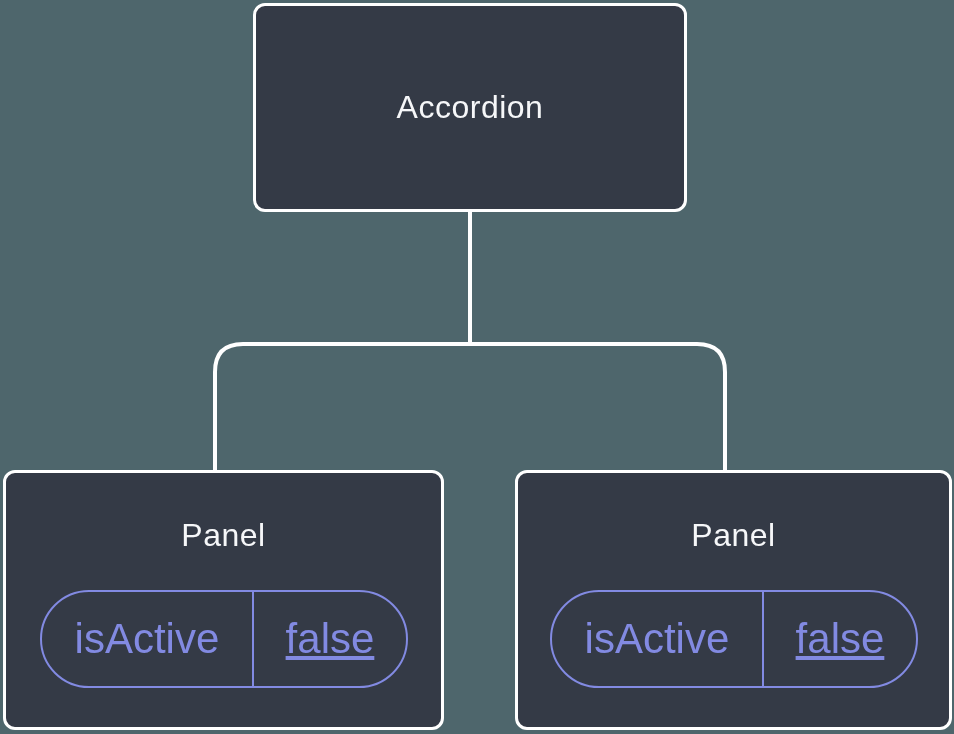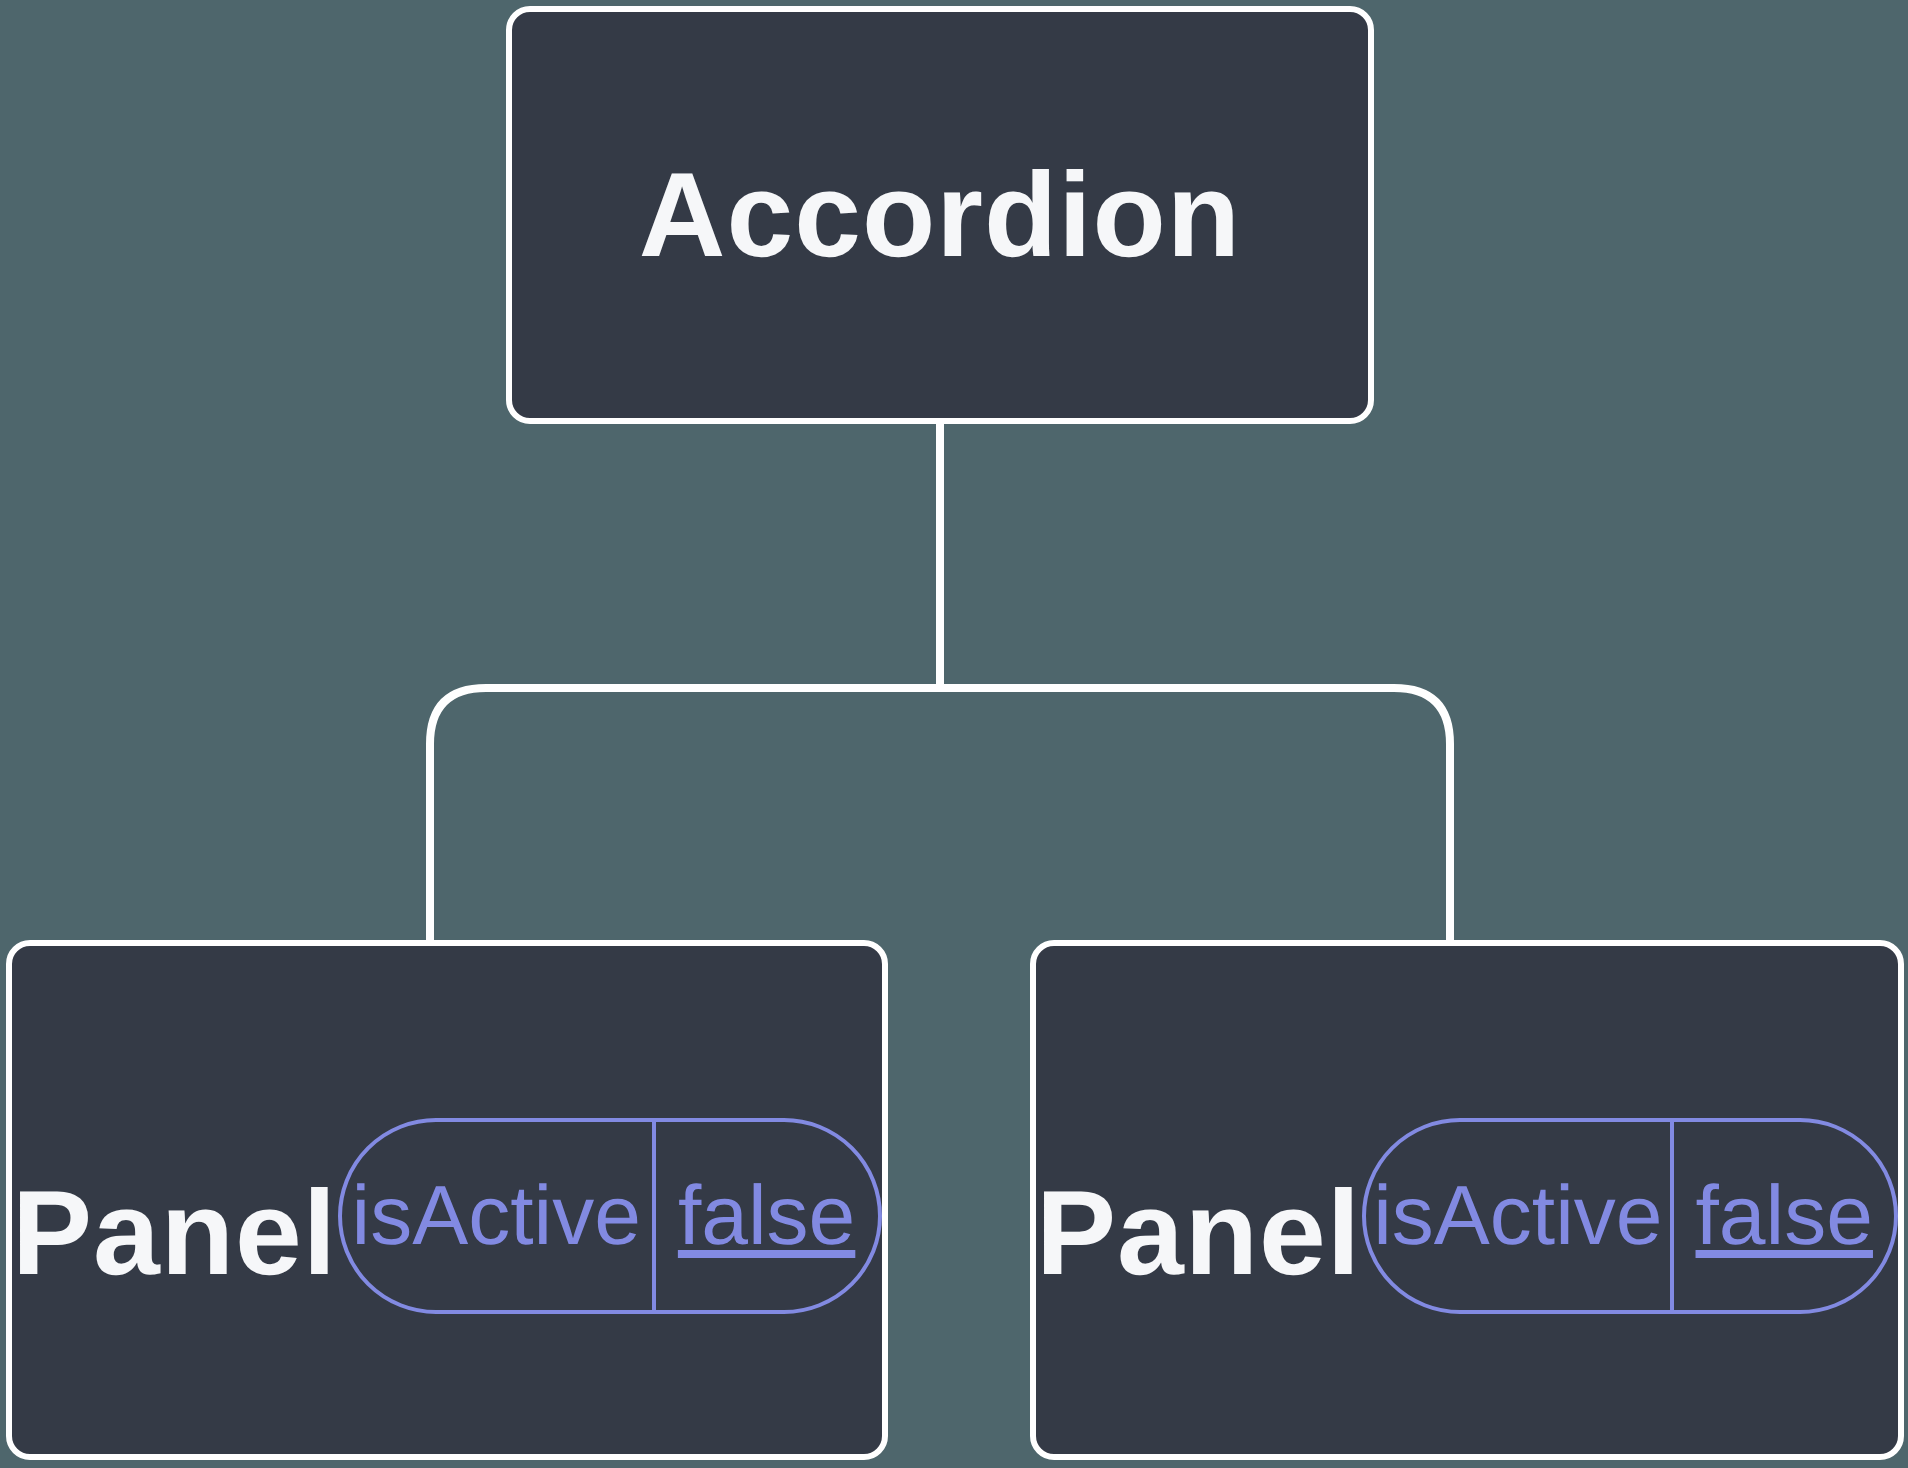--- a/index.html
+++ b/index.html
@@ -41,41 +41,41 @@
     color: var(--node-text);
   }
   .node-root {
     left: 253px; top: 3px;
     width: 434px; height: 209px;
     display: flex;
     align-items: center;
     justify-content: center;
   }
   .node-title {
-    font-size: 60px;
-    font-weight: 700;
+    font-size: 32px;
+    font-weight: 400;
     color: var(--node-text);
     letter-spacing: 0.5px;
     text-align: left;
   }
   .node-panel {
     top: 470px;
     height: 260px;
     display: flex;
-    flex-direction: row;
+    flex-direction: column;
     align-items: center;
   }
   .node-panel-left  { left: 3px;   width: 441px; }
   .node-panel-right { left: 515px; width: 437px; }
   .node-panel .node-title {
     margin-top: 34px;
     line-height: 56px;
   }
   .state-pill {
-    margin-top: 16px;
+    margin-top: 27px;
     width: 368px;
     height: 98px;
     border: 2.5px solid var(--state);
     border-radius: 49px;
     display: flex;
     align-items: stretch;
     color: var(--state);
     font-size: 42px;
     overflow: hidden;
   }

